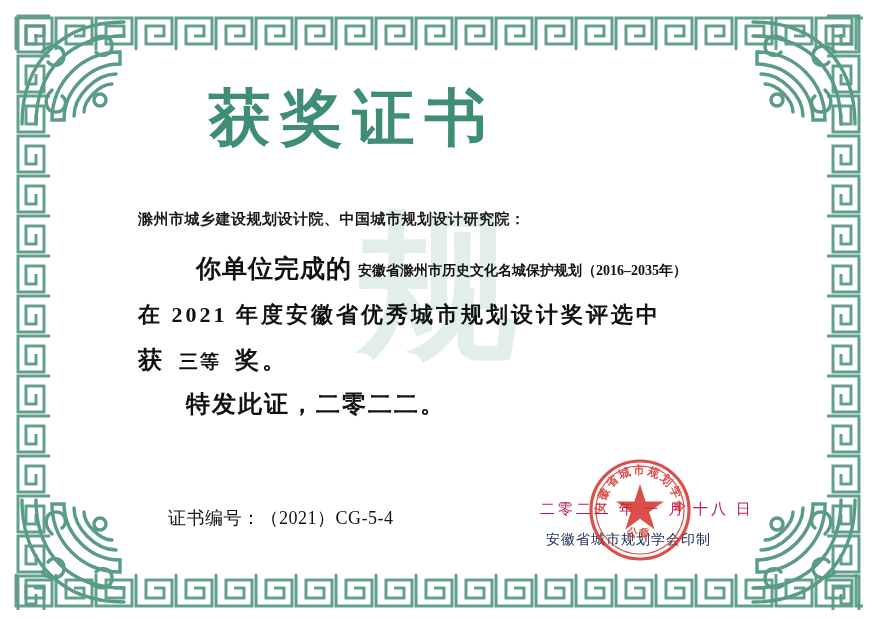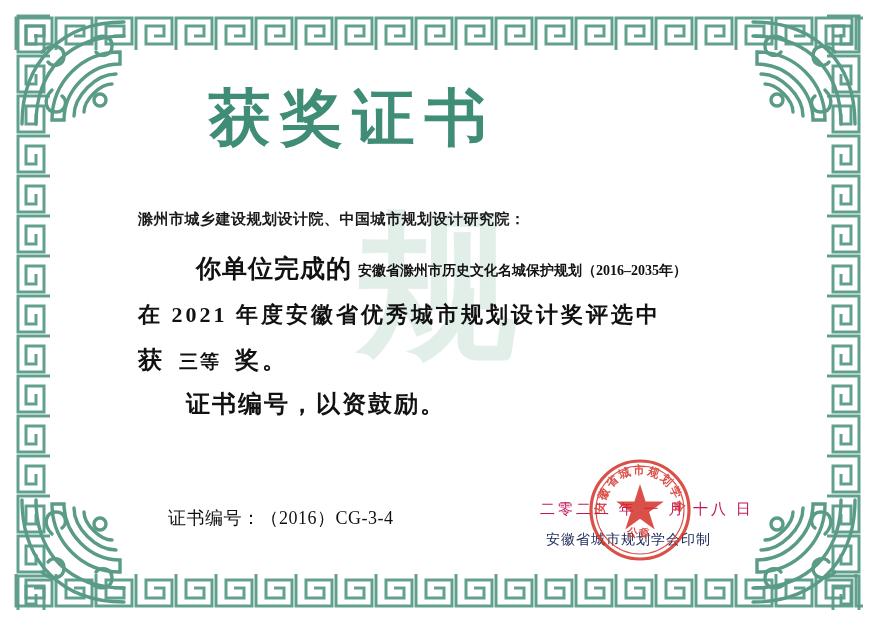--- a/index.html
+++ b/index.html
@@ -330,23 +330,23 @@
     <div class="line line-1">
       <span>你单位完成的</span><span class="project">安徽省滁州市历史文化名城保护规划（2016–2035年）</span>
     </div>
 
     <div class="line line-2">在 2021 年度安徽省优秀城市规划设计奖评选中</div>
 
     <div class="line line-3">
       <span>获</span><span class="award-level">三等</span><span>奖。</span>
     </div>
 
-    <div class="line line-4">证书编号，以资鼓励。</div>
-
-    <div class="cert-no">证书编号：（2016）CG-3-4</div>
+    <div class="line line-4">特发此证，二零二二。</div>
+
+    <div class="cert-no">证书编号：（2021）CG-5-4</div>
 
     <div class="date-line">二零二二 年 一 月 十八 日</div>
 
     <div class="issuer">安徽省城市规划学会印制</div>
 
     <div class="seal">
       <svg width="104" height="104" viewBox="0 0 104 104" xmlns="http://www.w3.org/2000/svg" aria-hidden="true">
         <g opacity="0.82">
           <circle cx="52" cy="52" r="49" fill="none" stroke="#d32a22" stroke-width="3.2"></circle>
           <circle cx="52" cy="52" r="44" fill="none" stroke="#d32a22" stroke-width="1.1"></circle>

